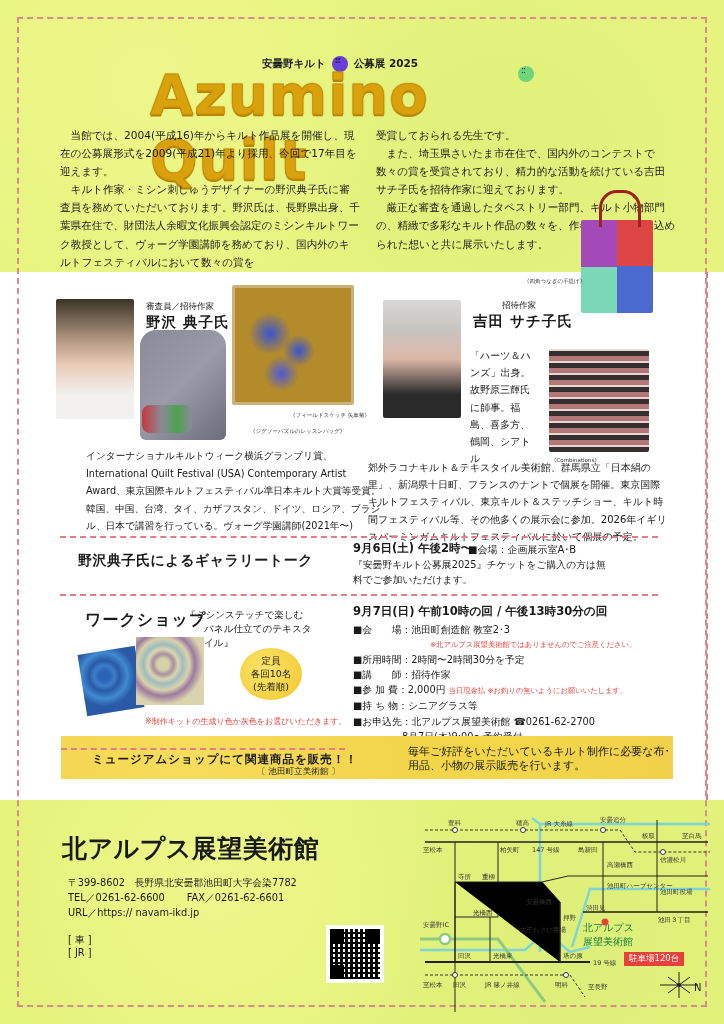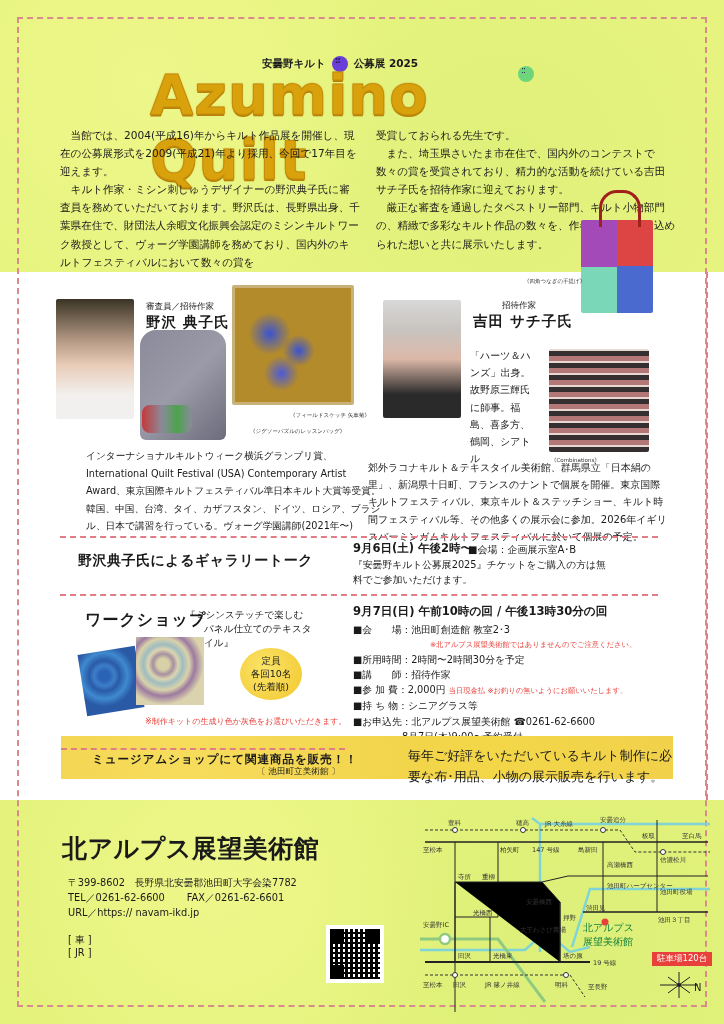--- a/index.html
+++ b/index.html
@@ -122,21 +122,21 @@
   .ws-details .indent2 { padding-left: 49px; }
 
   
   .shop-band {
     position: absolute; left: 61px; top: 736px; width: 612px; height: 43px;
     background: radial-gradient(circle at 20% 50%, #f7dd5c, transparent 50%),
                 radial-gradient(circle at 70% 40%, #f3d748, transparent 50%),
                 #f1d04b;
   }
   .shop-title { position: absolute; left: 92px; top: 752px; font-size: 11.5px; font-weight: bold; letter-spacing: 1px; }
-  .shop-desc { position: absolute; left: 408px; top: 745px; width: 270px; font-size: 13px; line-height: 21px; }
+  .shop-desc { position: absolute; left: 408px; top: 745px; width: 270px; font-size: 11px; line-height: 14px; }
 
   
   .museum-sub { position: absolute; left: 257px; top: 766px; font-size: 8.6px; font-family: "DejaVu Serif", serif; }
   .museum-name { position: absolute; left: 62px; top: 832px; font-size: 25px; font-weight: bold; letter-spacing: 0.5px; }
   .museum-info { position: absolute; left: 68px; top: 875px; font-size: 9.8px; line-height: 15px; }
   .museum-info .gap { display: inline-block; width: 22px; }
   .access { position: absolute; left: 68px; top: 933px; font-size: 9.8px; line-height: 13.2px; display: flex; gap: 8px; }
   .access-labels { width: 26px; }
   .qr {
     position: absolute; left: 326px; top: 925px; width: 58px; height: 58px; background: #fff; padding: 4px;
@@ -150,21 +150,21 @@
       repeating-linear-gradient(90deg, #000 0 3px, #fff 3px 5px),
       repeating-linear-gradient(0deg, #000 0 2px, #fff 2px 5px);
     background-blend-mode: normal, normal, normal, multiply, normal;
   }
 
   
   .map { position: absolute; left: 420px; top: 812px; width: 300px; height: 200px; }
   .map svg { width: 300px; height: 200px; }
   .map-label { font-size: 6.5px; fill: #333; font-family: "DejaVu Sans", sans-serif; }
   .map-dest { position: absolute; left: 583px; top: 921px; font-size: 10px; color: #15803d; line-height: 14px; }
-  .parking { position: absolute; left: 624px; top: 952px; background: #e8403a; color: #fff; font-size: 8.5px; padding: 1px 5px; margin-left: 28px; }
+  .parking { position: absolute; left: 624px; top: 952px; background: #e8403a; color: #fff; font-size: 8.5px; padding: 1px 5px; }
   .compass-n { position: absolute; left: 694px; top: 982px; font-size: 10px; }
 </style>
 </head>
 <body>
 
 <div class="bg-top"></div>
 <div class="bg-bottom"></div>
 <div class="frame"></div>
 
 <div class="subtitle">
@@ -232,21 +232,21 @@
 </div>
 <div class="ws-kit-note">※制作キットの生成り色か灰色をお選びいただきます。</div>
 <div class="ws-date">9月7日(日) 午前10時の回 / 午後13時30分の回</div>
 <div class="ws-details">
   <div class="row">■会　　場：池田町創造館 教室2･3</div>
   <div class="row note-red indent">※北アルプス展望美術館ではありませんのでご注意ください。</div>
   <div class="row">■所用時間：2時間〜2時間30分を予定</div>
   <div class="row">■講　　師：招待作家</div>
   <div class="row"><span>■参 加 費：2,000円</span> <span class="note-red">当日現金払 ※お釣りの無いようにお願いいたします。</span></div>
   <div class="row">■持 ち 物：シニアグラス等</div>
-  <div class="row">■お申込先：北アルプス展望美術館 ☎0261-62-6600</div>
+  <div class="row">■お申込先：北アルプス展望美術館 ☎0261-62-2700</div>
   <div class="row indent2">8月7日(木)9:00〜予約受付</div>
 </div>
 
 <div class="shop-band"></div>
 <div class="dash-h" style="left:61px;top:748px;width:284px;"></div>
 <div class="shop-title">ミュージアムショップにて関連商品を販売！！</div>
 <div class="shop-desc">毎年ご好評をいただいているキルト制作に必要な布･用品、小物の展示販売を行います。</div>
 
 <div class="museum-sub">〔 池田町立美術館 〕</div>
 <div class="museum-name">北アルプス展望美術館</div>

